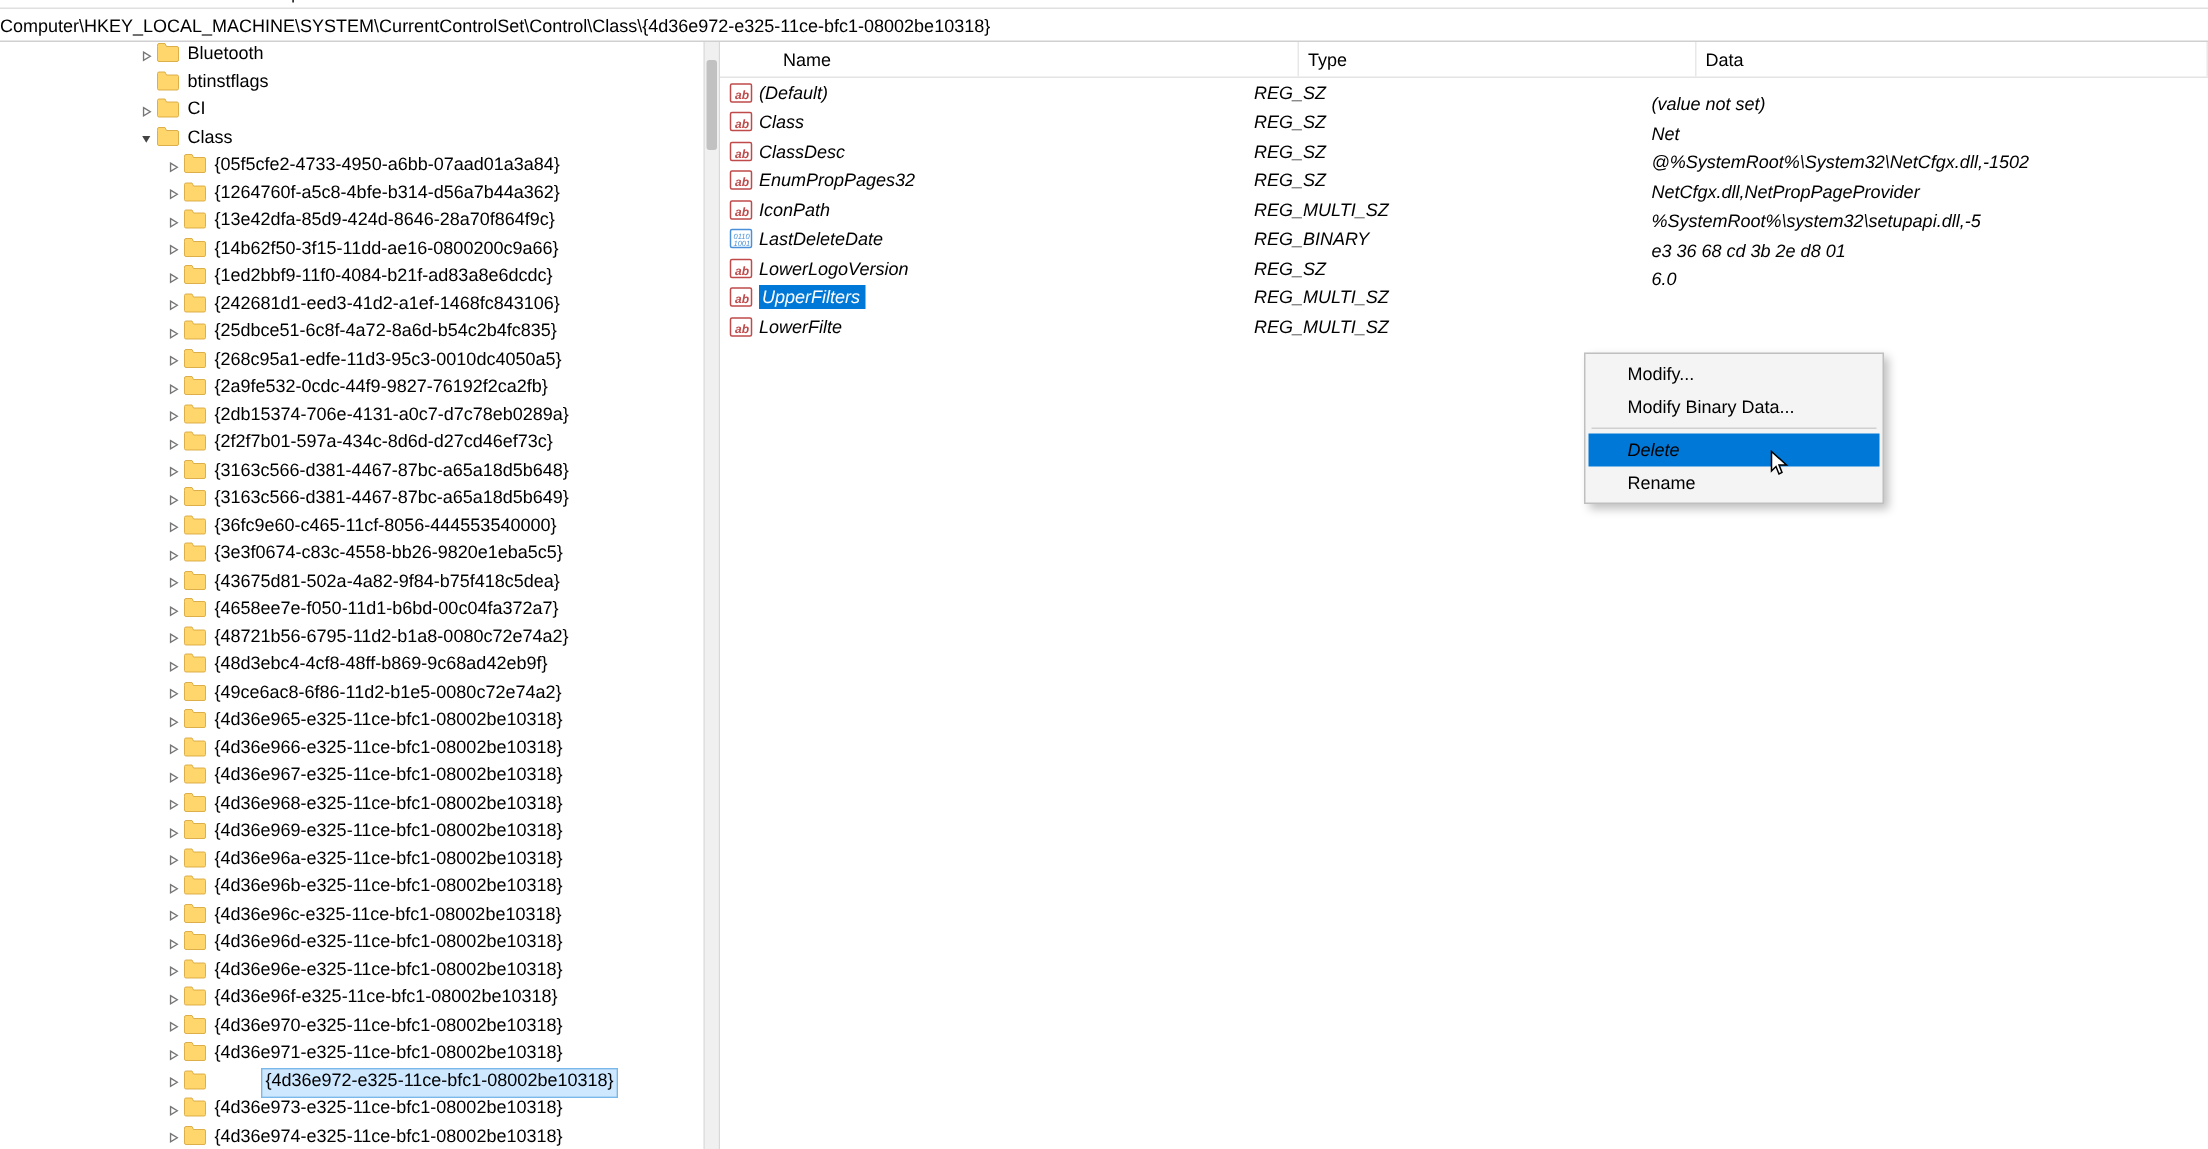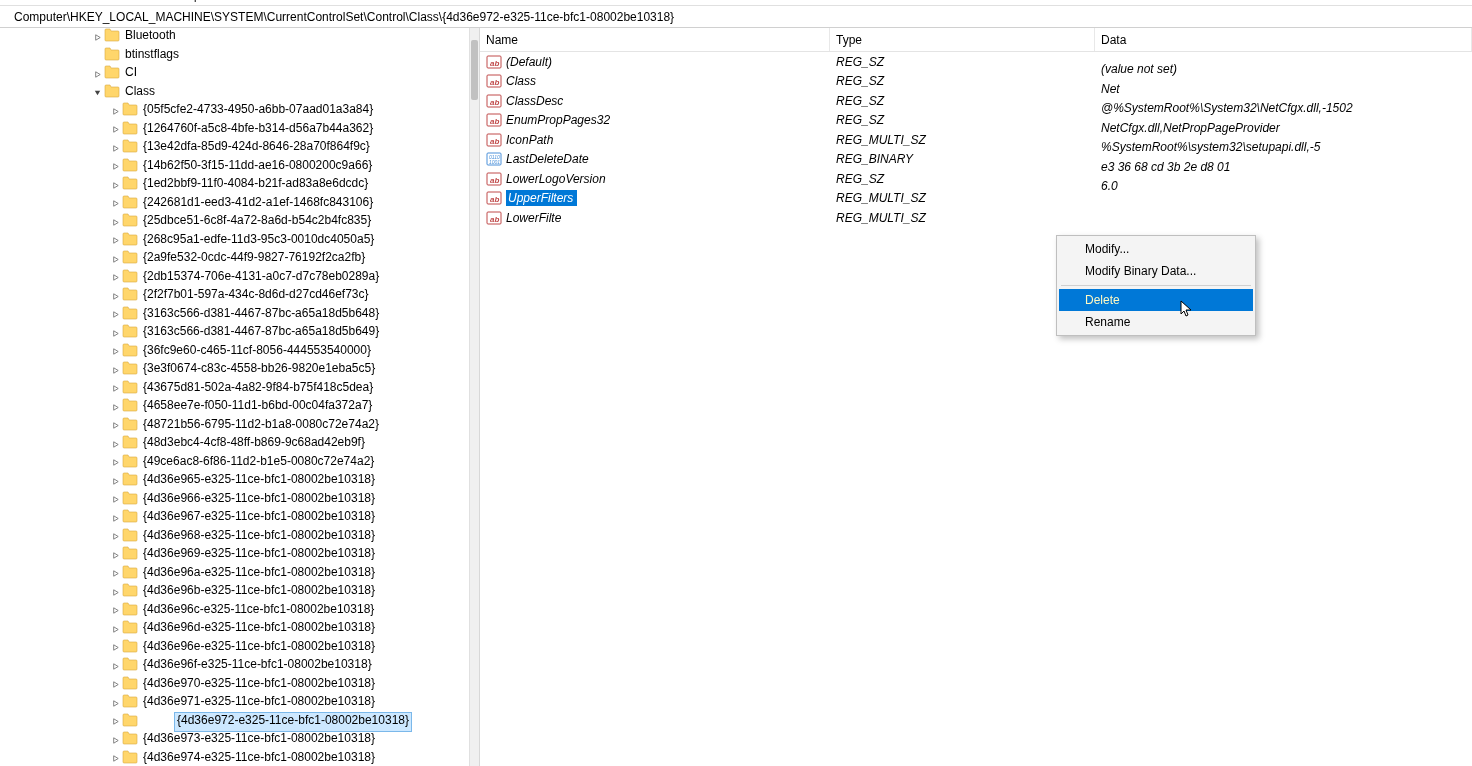--- a/index.html
+++ b/index.html
@@ -21,21 +21,21 @@
     color: #000;
     gap: 16px;
     overflow: hidden;
   }
   .menubar span { position: relative; top: -3px; }
   .addressbar {
     height: 22px;
     border-bottom: 1px solid #d0d0d0;
     display: flex;
     align-items: center;
-    padding: 0 14px;
+    padding: 0 0;
     font-size: 12px;
     color: #000;
     background: #fff;
   }
   .main {
     display: flex;
     height: calc(766px - 6px - 22px);
     width: 100%;
   }
   .tree-pane {
@@ -97,20 +97,21 @@
     position: relative;
     background: #fff;
   }
   .list-header {
     display: flex;
     height: 24px;
     align-items: center;
     border-bottom: 1px solid #e4e4e4;
     color: #000;
     font-size: 12px;
+    padding-left: 36px;
   }
   .list-header .col {
     padding-left: 6px;
     border-right: 1px solid #e8e8e8;
     height: 100%;
     display: flex;
     align-items: center;
   }
   .col-name { width: 350px; }
   .col-type { width: 265px; }
@@ -156,21 +157,22 @@
   .cm-item {
     height: 22px;
     display: flex;
     align-items: center;
     padding: 0 26px;
     font-size: 12px;
     color: #000;
   }
   .cm-item.hover {
     background: #0078d7;
-    color: #fef9c3;
+    color: #000000;
+    font-style: italic;
   }
   .cm-sep {
     height: 1px;
     background: #d0d0d0;
     margin: 3px 2px;
   }
   .cursor-pointer {
     position: absolute;
     left: 700px;
     top: 272px;

